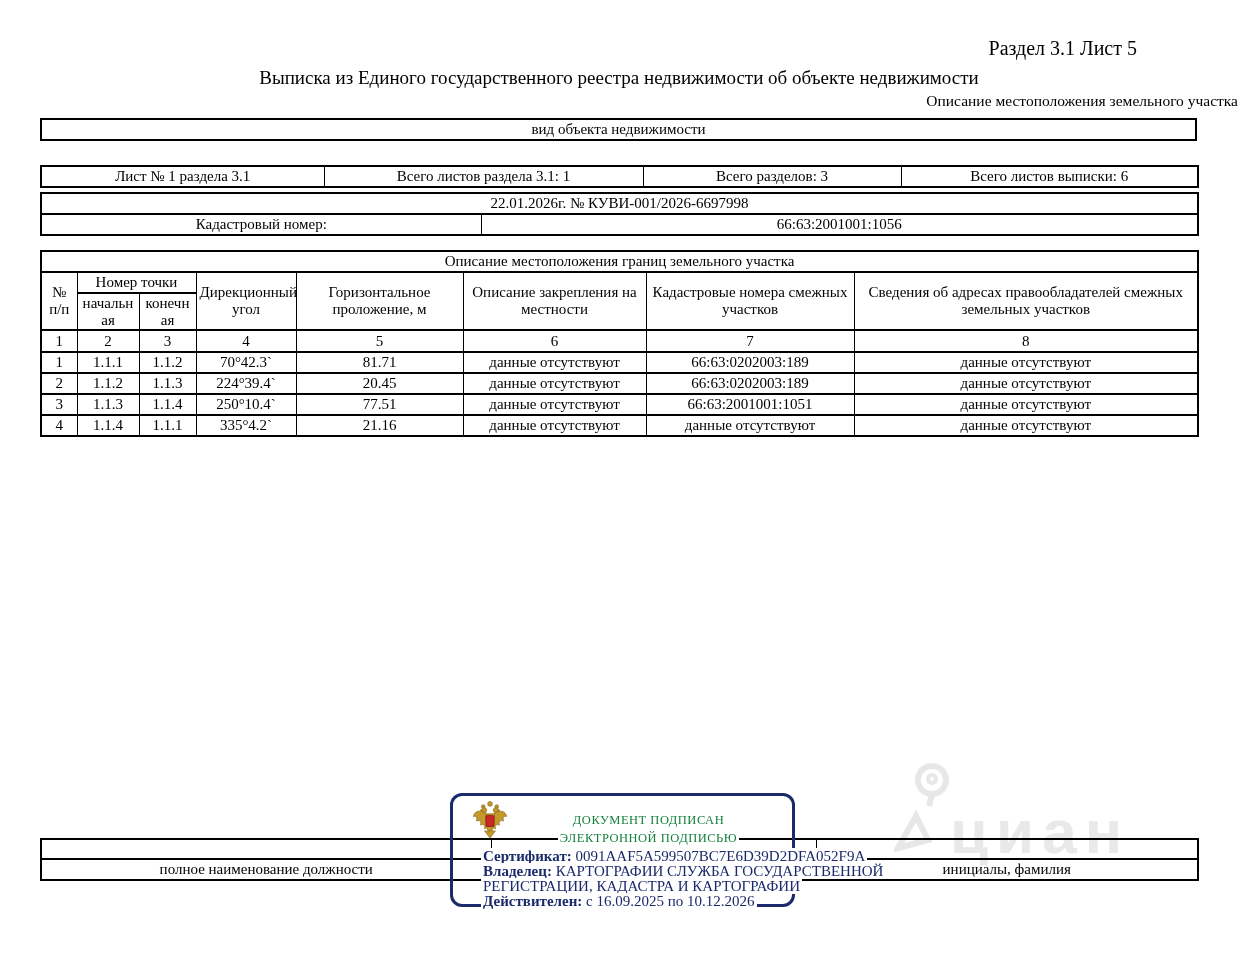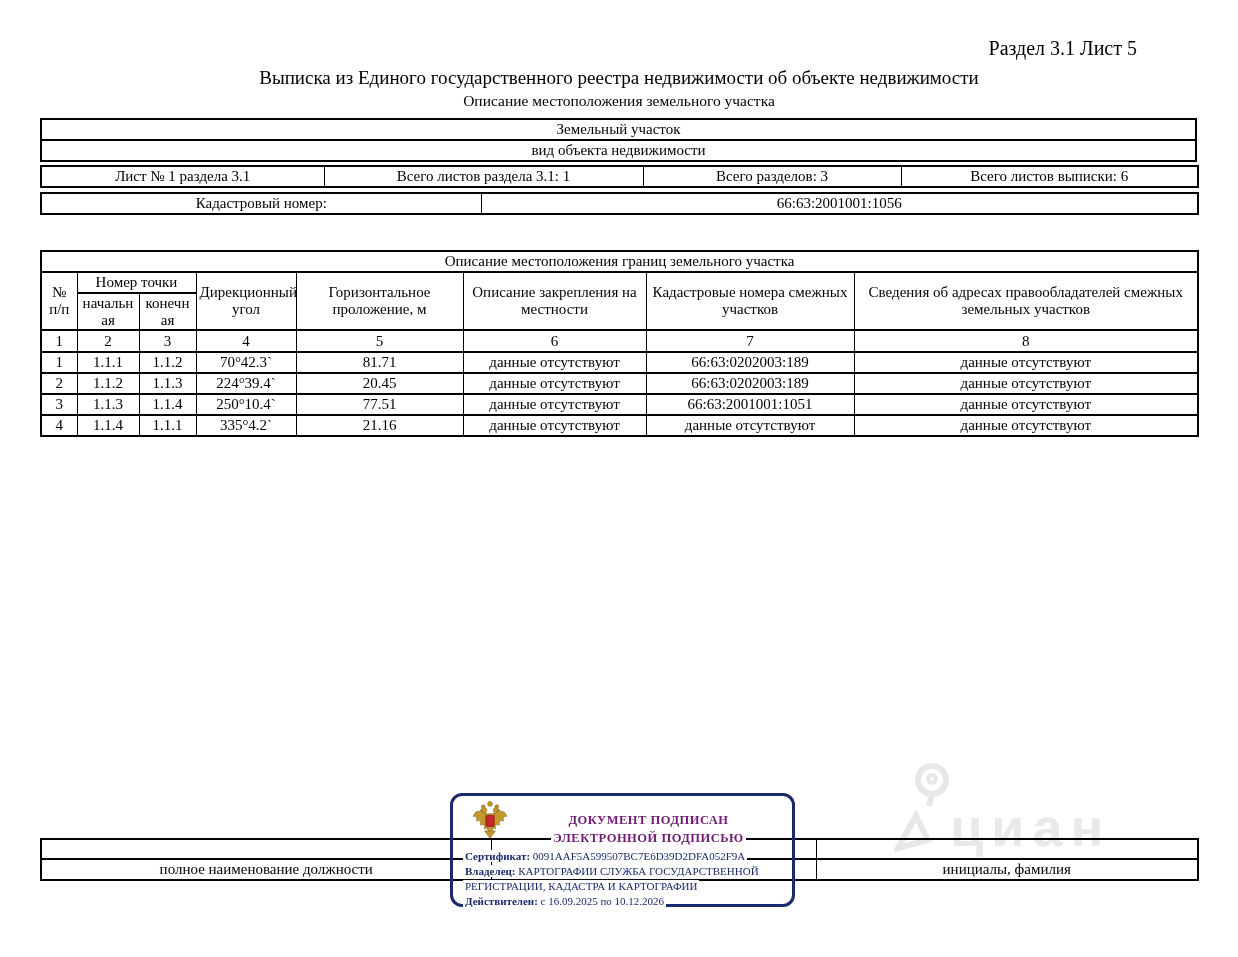--- a/index.html
+++ b/index.html
@@ -5,21 +5,21 @@
   html,body { margin:0; padding:0; background:#fff; }
   #page {
     position:relative; width:1238px; height:957px; background:#ffffff;
     font-family:"Liberation Serif","DejaVu Serif",serif; color:#000;
     overflow:hidden;
   }
 
   
   .section-label { position:absolute; top:37px; right:101px; font-size:20px; }
   .doc-title    { position:absolute; top:67px; left:0; width:100%; text-align:center; font-size:19px; }
-  .doc-subtitle { position:absolute; top:92px; left:0; width:100%; text-align:center; font-size:15.5px; }
+  .doc-subtitle { position:absolute; top:92px; left:0; width:100%; text-align:right; font-size:15.5px; }
 
   
   table.tbl {
     position:absolute; left:40px; width:1157px;
     border-collapse:collapse; table-layout:fixed;
     z-index:1; background:transparent;
   }
   table.tbl td {
     border:1px solid #000; border-top-width:2px; border-bottom-width:2px;
     font-size:15px; text-align:center; padding:1px 3px; line-height:1.12;
@@ -46,37 +46,37 @@
 
   
   .stamp {
     position:absolute; left:450px; top:793px; width:345px; height:114px;
     border:3px solid #1b2a6b; border-radius:12px; box-sizing:border-box;
     background:transparent; z-index:3;
   }
   .stamp .eagle { position:absolute; left:19px; top:4px; width:36px; height:42px; }
   .stamp-titles {
     position:absolute; left:58px; right:6px; top:15px; text-align:center;
-    color:#701a75; font-weight:bold; font-size:12.5px; line-height:18px;
+    color:#15803d; font-weight:normal; font-size:12.5px; line-height:18px;
     letter-spacing:0.5px;
   }
   .stamp-details {
-    position:absolute; left:10px; top:53px; color:#1b2a6b;
-    font-size:11px; line-height:15px; white-space:nowrap;
+    position:absolute; left:28px; top:53px; color:#1b2a6b;
+    font-size:15px; line-height:15px; white-space:nowrap;
   }
   .wbg { background:#fff; padding:0 2px; }
   .stamp-details b { font-weight:bold; }
 
   
   .watermark { position:absolute; left:888px; top:750px; width:350px; height:160px; z-index:0; }
   .watermark .wm-pin { position:absolute; left:6px; top:10px; }
   .watermark .wm-text {
     position:absolute; left:62px; top:46px;
     font-family:"Liberation Sans","DejaVu Sans",sans-serif;
-    font-weight:bold; font-size:54px; letter-spacing:8px; color:#e9e9e9;
+    font-weight:bold; font-size:62px; letter-spacing:8px; color:#e9e9e9;
   }
 </style>
 </head>
 <body>
 
 <div id="page">
 
   <div class="watermark">
     <svg class="wm-pin" width="60" height="100" viewBox="0 0 60 100">
       <path d="M38 6 a14 14 0 1 1 -0.1 0 M38 34 l-3 12" fill="none" stroke="#e7e7e7" stroke-width="6"></path>
@@ -85,23 +85,20 @@
     </svg>
     <div class="wm-text">циан</div>
   </div>
 
   <div class="section-label">Раздел 3.1 Лист 5</div>
   <div class="doc-title">Выписка из Единого государственного реестра недвижимости об объекте недвижимости</div>
   <div class="doc-subtitle">Описание местоположения земельного участка</div>
 
   <table class="tbl" id="tableA">
     <tbody>
-        <tr>
-      <td>Земельный участок</td>
-    </tr>
     <tr>
       <td>вид объекта недвижимости</td>
     </tr>
   </tbody>
     </table>
 
   <table class="tbl" id="tableB">
     <colgroup>
         <col style="width:283px">
         <col style="width:319px">
@@ -117,20 +114,23 @@
     </tr>
   </tbody>
     </table>
 
   <table class="tbl" id="tableC">
     <colgroup>
         <col style="width:440px">
         <col style="width:717px">
       </colgroup>
     <tbody>
+        <tr>
+      <td colspan="2" class="left">22.01.2026г. № КУВИ-001/2026-6697998</td>
+    </tr>
     <tr>
       <td class="left">Кадастровый номер:</td>
       <td class="left">66:63:2001001:1056</td>
     </tr>
   </tbody>
     </table>
 
   <table class="tbl" id="tableMain">
     <colgroup>
       <col style="width:36px">

